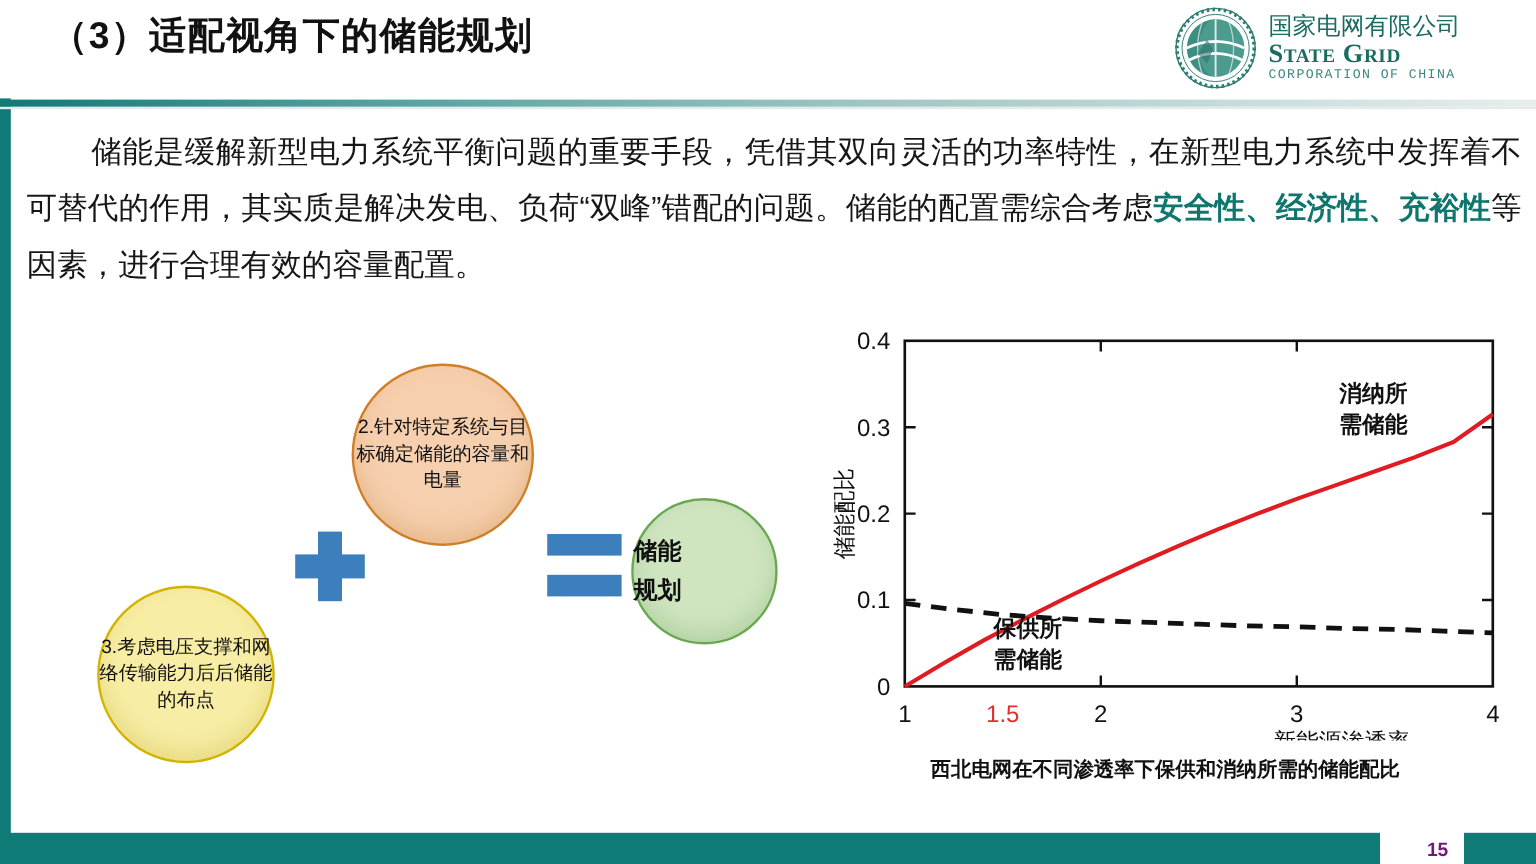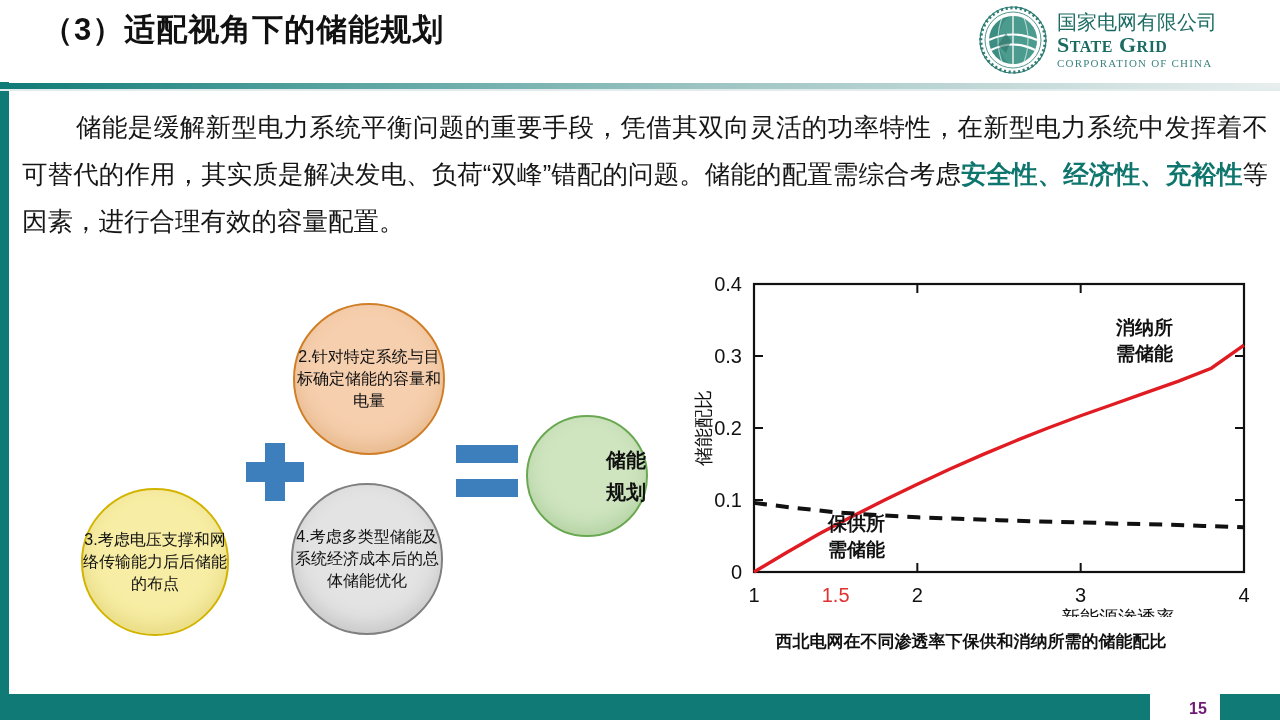--- a/index.html
+++ b/index.html
@@ -56,21 +56,21 @@
     font-size: 20px; font-weight: normal; color: #1b6b63;
     letter-spacing: 0px; margin-bottom: 2px;
   }
   .logo-en {
     font-family: "Liberation Serif", "DejaVu Serif", serif;
     font-size: 22px; font-weight: bold; color: #1b6b63;
     letter-spacing: 0.5px;
   }
   .logo-en .small { font-size: 16px; }
   .logo-sub {
-    font-family: Liberation Serif, serif;
+    font-family: Liberation Mono, monospace;
     font-size: 11px; color: #3d8480; letter-spacing: 1.2px;
     margin-top: 2px;
   }
 
   
   .paragraph {
     position: absolute; left: 22px; top: 104px;
     width: 1246px;
     font-size: 25.5px;
     line-height: 47px;
@@ -81,21 +81,21 @@
   .paragraph .hl { color: #0f766e; font-weight: bold; }
 
   
   .diagram {
     position: absolute; left: 60px; top: 285px;
     width: 620px; height: 375px;
   }
   .circ {
     position: absolute;
     border-radius: 50%;
-    display: flex; align-items: center; justify-content: flex-end;
+    display: flex; align-items: center; justify-content: flex-start;
     text-align: center;
     box-sizing: border-box;
     font-size: 16px;
     line-height: 22px;
     color: #101010;
   }
   .circ-1 {
     left: 21px; top: 27px; width: 146px; height: 146px;
     background: #bedcf2; border: 2px solid #7fb4dd;
     box-shadow: inset 0 -8px 18px rgba(120,170,210,.35);
@@ -213,23 +213,20 @@
 </div>
 
 <div class="paragraph"><span>储能是缓解新型电力系统平衡问题的重要手段，凭借其双向灵活的功率特性，在新型电力系统中发挥着不可替代的作用，其实质是解决发电、负荷“双峰”错配的问题。储能的配置需综合考虑</span><span class="hl">安全性</span><span class="hl">、</span><span class="hl">经济性</span><span class="hl">、</span><span class="hl">充裕性</span><span>等因素，进行合理有效的容量配置。</span></div>
 
 <div class="diagram">
   <div class="circ circ-2">
     <span>2.针对特定系统与目标确定储能的容量和电量</span>
   </div>
   <div class="circ circ-3">
     <span>3.考虑电压支撑和网络传输能力后后储能的布点</span>
-  </div>
-  <div class="circ circ-4">
-    <span>4.考虑多类型储能及系统经济成本后的总体储能优化</span>
   </div>
   <div class="circ circ-5">
     <span>
       <span>储能</span><br>
       <span>规划</span>
     </span>
   </div>
 
   <div class="plus">
     <i class="h"></i>

